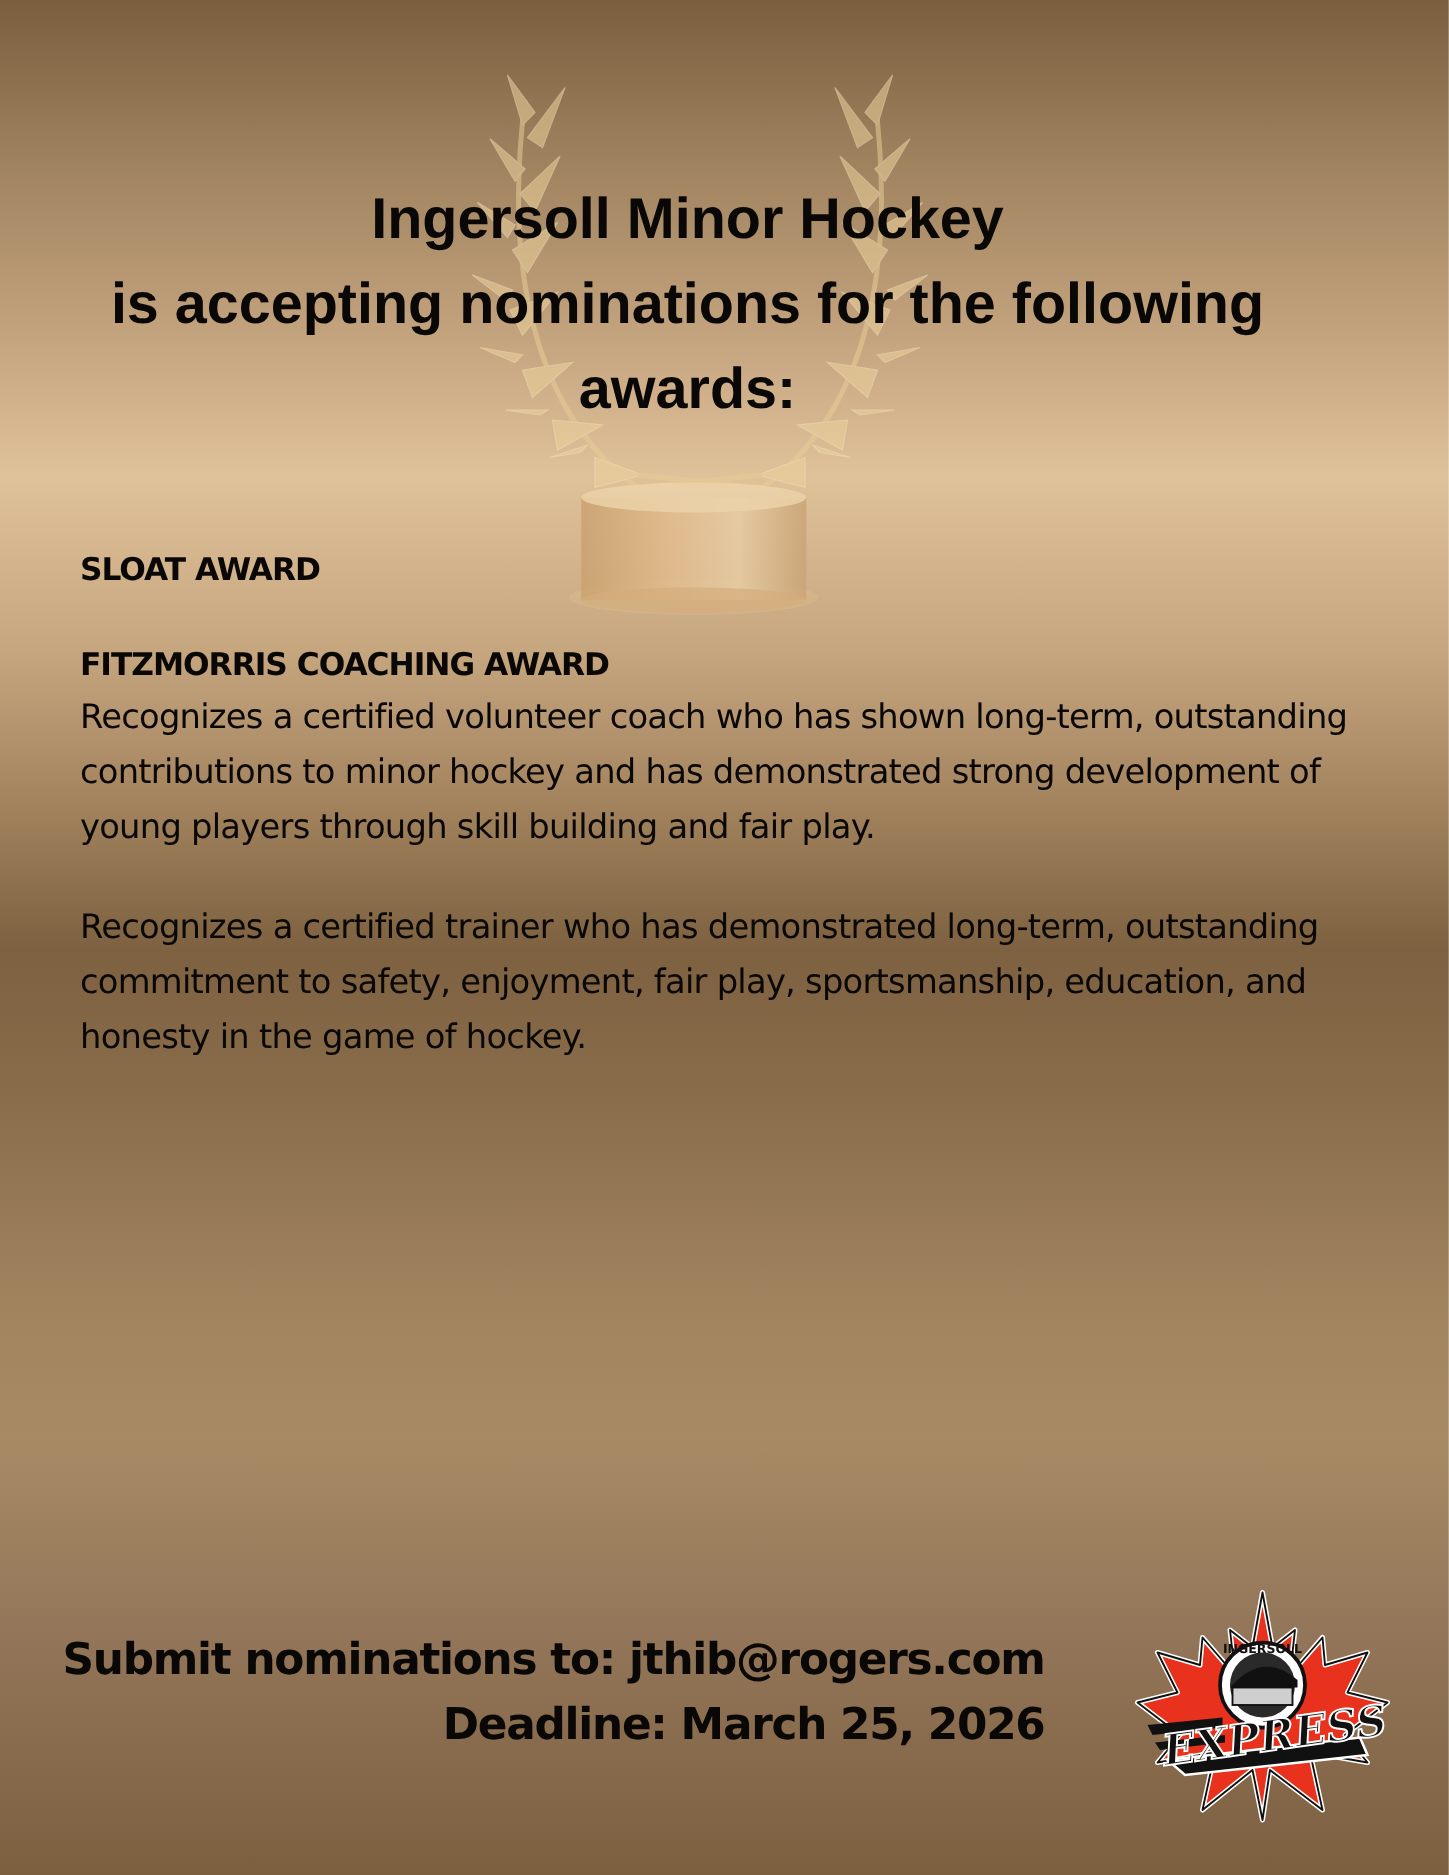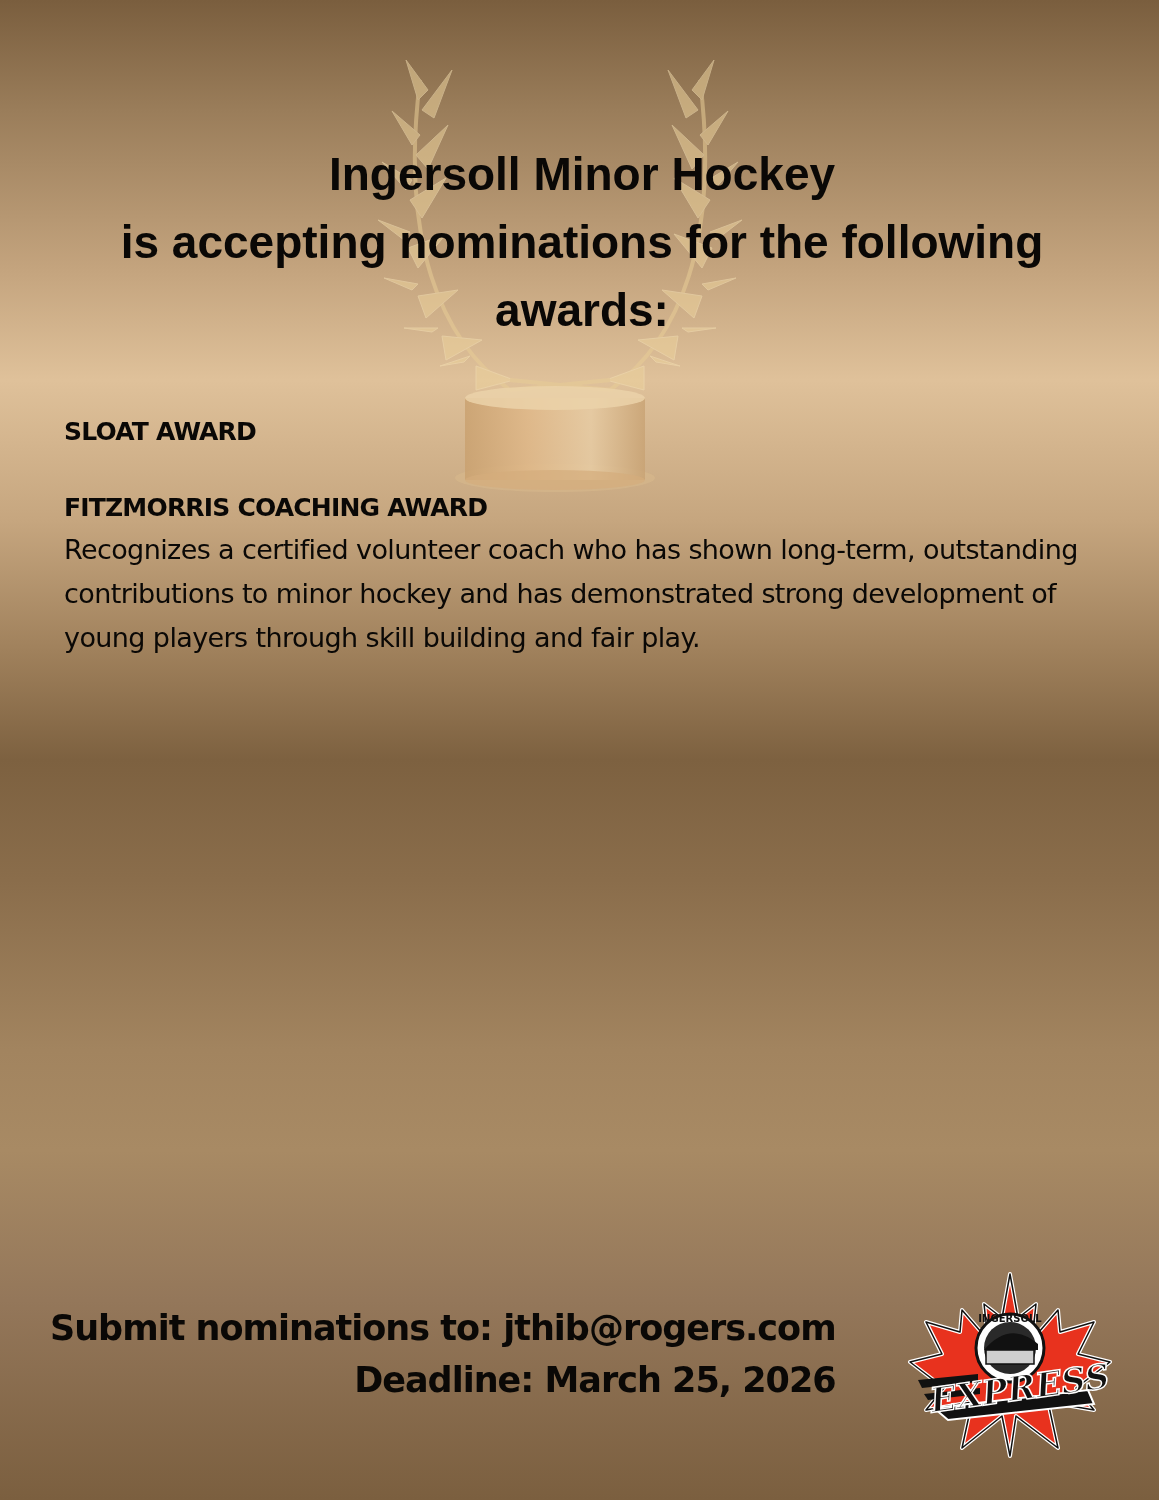--- a/index.html
+++ b/index.html
@@ -44,29 +44,28 @@
     .header {
       position: absolute;
       left: 0;
       top: 140px;
       width: 1100px;
       text-align: center;
       font-family: "Liberation Sans", sans-serif;
       font-weight: bold;
       font-size: 46px;
       line-height: 68px;
-      padding-left: 32px;
     }
     .header .line1 { display: block; padding-right: 0; }
     .header .line2 { display: block; }
     .header .line3 { display: block; }
     .awards {
       position: absolute;
       left: 64px;
-      top: 412px;
+      top: 436px;
       width: 1060px;
     }
     .award { margin: 0 0 36px 0; }
     .award-title {
       font-family: "DejaVu Sans", sans-serif;
       font-weight: bold;
       font-size: 25px;
       letter-spacing: -0.8px;
       line-height: 40px;
       height: 40px;
@@ -168,20 +167,21 @@
 
 <div class="awards">
   <div class="award">
     <div class="award-title">SLOAT AWARD</div>
   </div>
   <div class="award">
     <div class="award-title">FITZMORRIS COACHING AWARD</div>
     <div class="award-desc">Recognizes a certified volunteer coach who has shown long-term, outstanding contributions to minor hockey and has demonstrated strong development of young players through skill building and fair play.</div>
   </div>
   <div class="award">
+    <div class="award-desc">Recognizes a certified trainer who has demonstrated long-term, outstanding commitment to safety, enjoyment, fair play, sportsmanship, education, and honesty in the game of hockey.</div>
   </div>
 </div>
 
 <div class="footer">
   <div>Submit nominations to: jthib@rogers.com</div>
   <div>Deadline: March 25, 2026</div>
 </div>
 
 <svg class="logo" viewBox="0 0 225 190">
 

